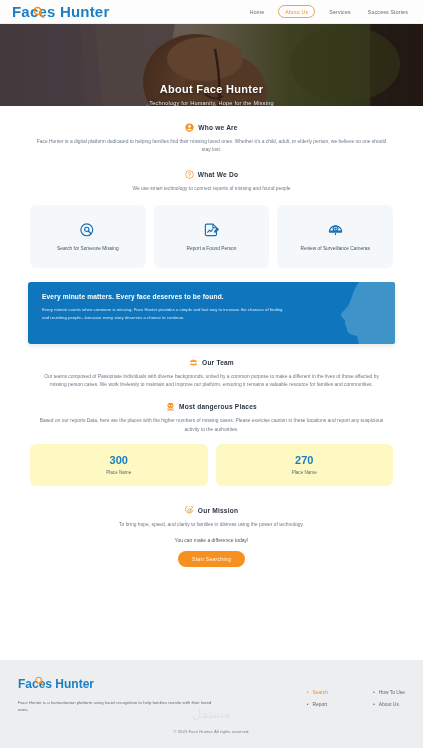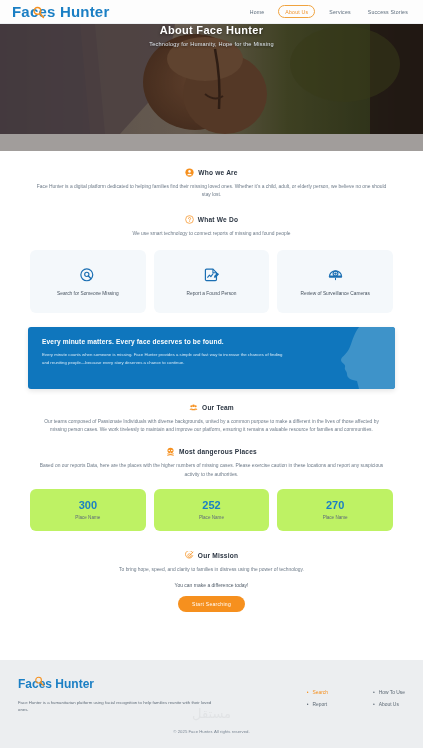--- a/index.html
+++ b/index.html
@@ -34,22 +34,22 @@
     font-size: 5.2px; color: #5b6b7b; letter-spacing: .2px;
     padding: 2px 3px; white-space: nowrap;
   }
   .nav-item.active {
     color: #f0932b; border: 0.7px solid #f0a33f; border-radius: 10px;
     padding: 2.2px 6px;
   }
 
   
   .hero {
-    position: relative; height: 127px; width: 100%; overflow: hidden;
-    display: flex; flex-direction: column; align-items: center; justify-content: flex-start;
+    position: relative; height: 82px; width: 100%; overflow: hidden;
+    display: flex; flex-direction: column; align-items: center; justify-content: flex-end;
   }
   .hero-bg { position: absolute; inset: 0; }
   .hero-overlay { position: absolute; inset: 0; background: rgba(30,22,16,0.42); }
   .hero-title {
     position: relative; color: #ffffff; font-size: 11px; font-weight: bold;
     letter-spacing: .3px; text-shadow: 0 1px 3px rgba(0,0,0,.5);
   }
   .hero-sub {
     position: relative; color: #dfe7ee; font-size: 5.6px; margin-top: 5px;
     letter-spacing: .2px; text-shadow: 0 1px 2px rgba(0,0,0,.5);
@@ -84,21 +84,21 @@
     box-shadow: 0 2px 5px rgba(0,0,0,.10);
   }
   .banner-face { position: absolute; right: 0; top: 0; height: 100%; width: 66px; }
   .banner-inner { position: relative; padding: 11px 14px; z-index: 2; max-width: 270px; }
   .banner-h { color: #fff; font-size: 6.6px; font-weight: bold; letter-spacing:.15px; }
   .banner-p { color: #d6e9f7; font-size: 4.3px; line-height: 1.75; margin-top: 6px; }
 
   
   .stats { display: flex; gap: 8px; padding: 0 30px; margin-top: 10px; }
   .stat {
-    flex: 1; background: #bef264; border-radius: 6px; height: 42px;
+    flex: 1; background: #fef9c3; border-radius: 6px; height: 42px;
     display: flex; flex-direction: column; align-items: center; justify-content: center; gap: 4px;
   }
   .stat .num { font-size: 11px; font-weight: bold; color: #1b7fc4; }
   .stat .lbl { font-size: 4.6px; color: #5e6b79; }
 
   
   .mission-note { font-size: 5px; color: #4f5b68; text-align: center; margin-top: 8px; }
   .cta-wrap { display: flex; justify-content: center; margin-top: 8px; }
   .cta {
     background: #f6901e; color: #fff; border: none; border-radius: 11px;
@@ -276,24 +276,20 @@
       <span class="ttl">Most dangerous Places</span>
     </div>
     <p class="lead">Based on our reports Data, here are the places with the higher numbers of missing cases. Please exercise caution in these locations and report  any suspicious activity to the authorities.</p>
 
     <div class="stats">
       <div class="stat">
         <div class="num">300</div>
         <div class="lbl">Place Name</div>
       </div>
       <div class="stat">
-        <div class="num">252</div>
-        <div class="lbl">Place Name</div>
-      </div>
-      <div class="stat">
         <div class="num">270</div>
         <div class="lbl">Place Name</div>
       </div>
     </div>
   </div>
 
   <div style="margin-top:20px;">
     <div class="section-head">
       <svg class="ic" viewBox="0 0 24 24">
         <path d="M20.5 5 A10 10 0 1 0 21 11.2" fill="none" stroke="#f6901e" stroke-width="2"></path>

